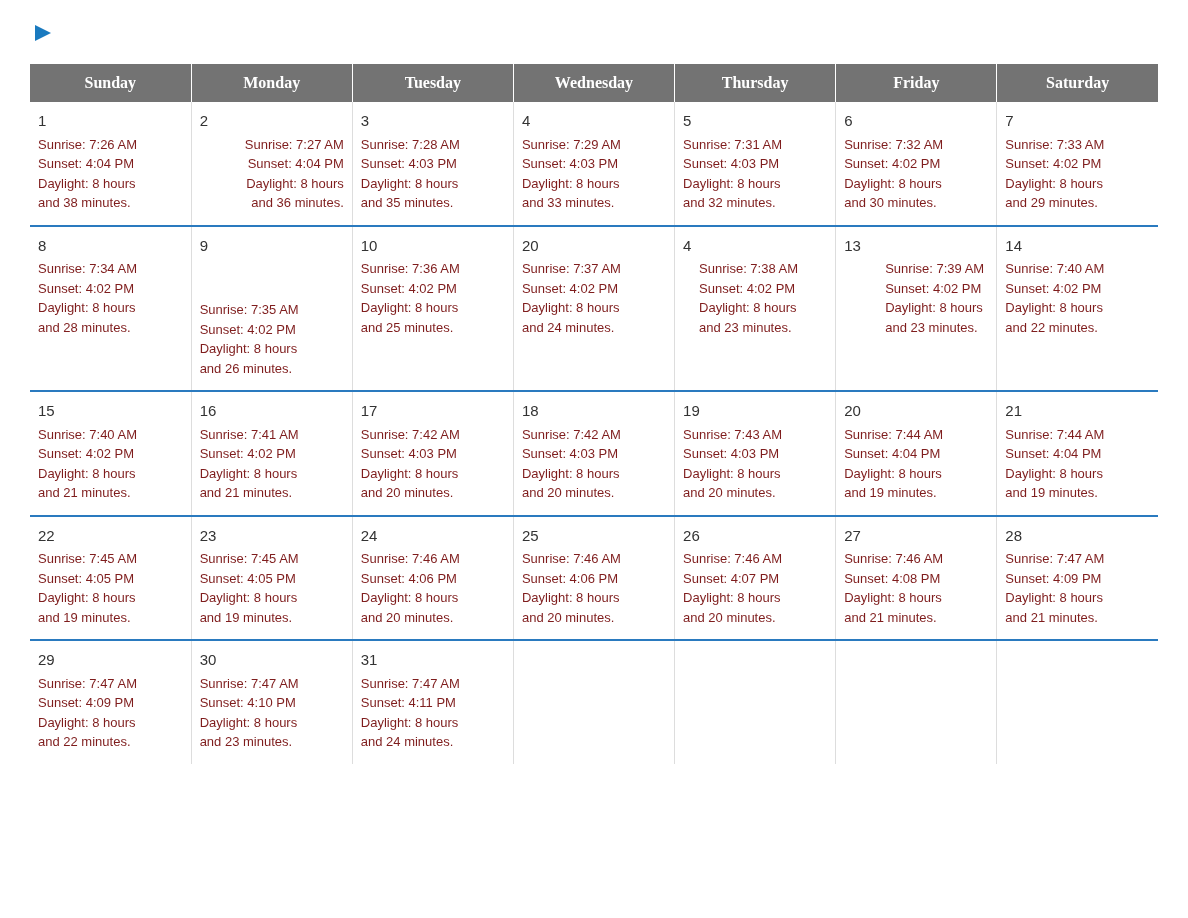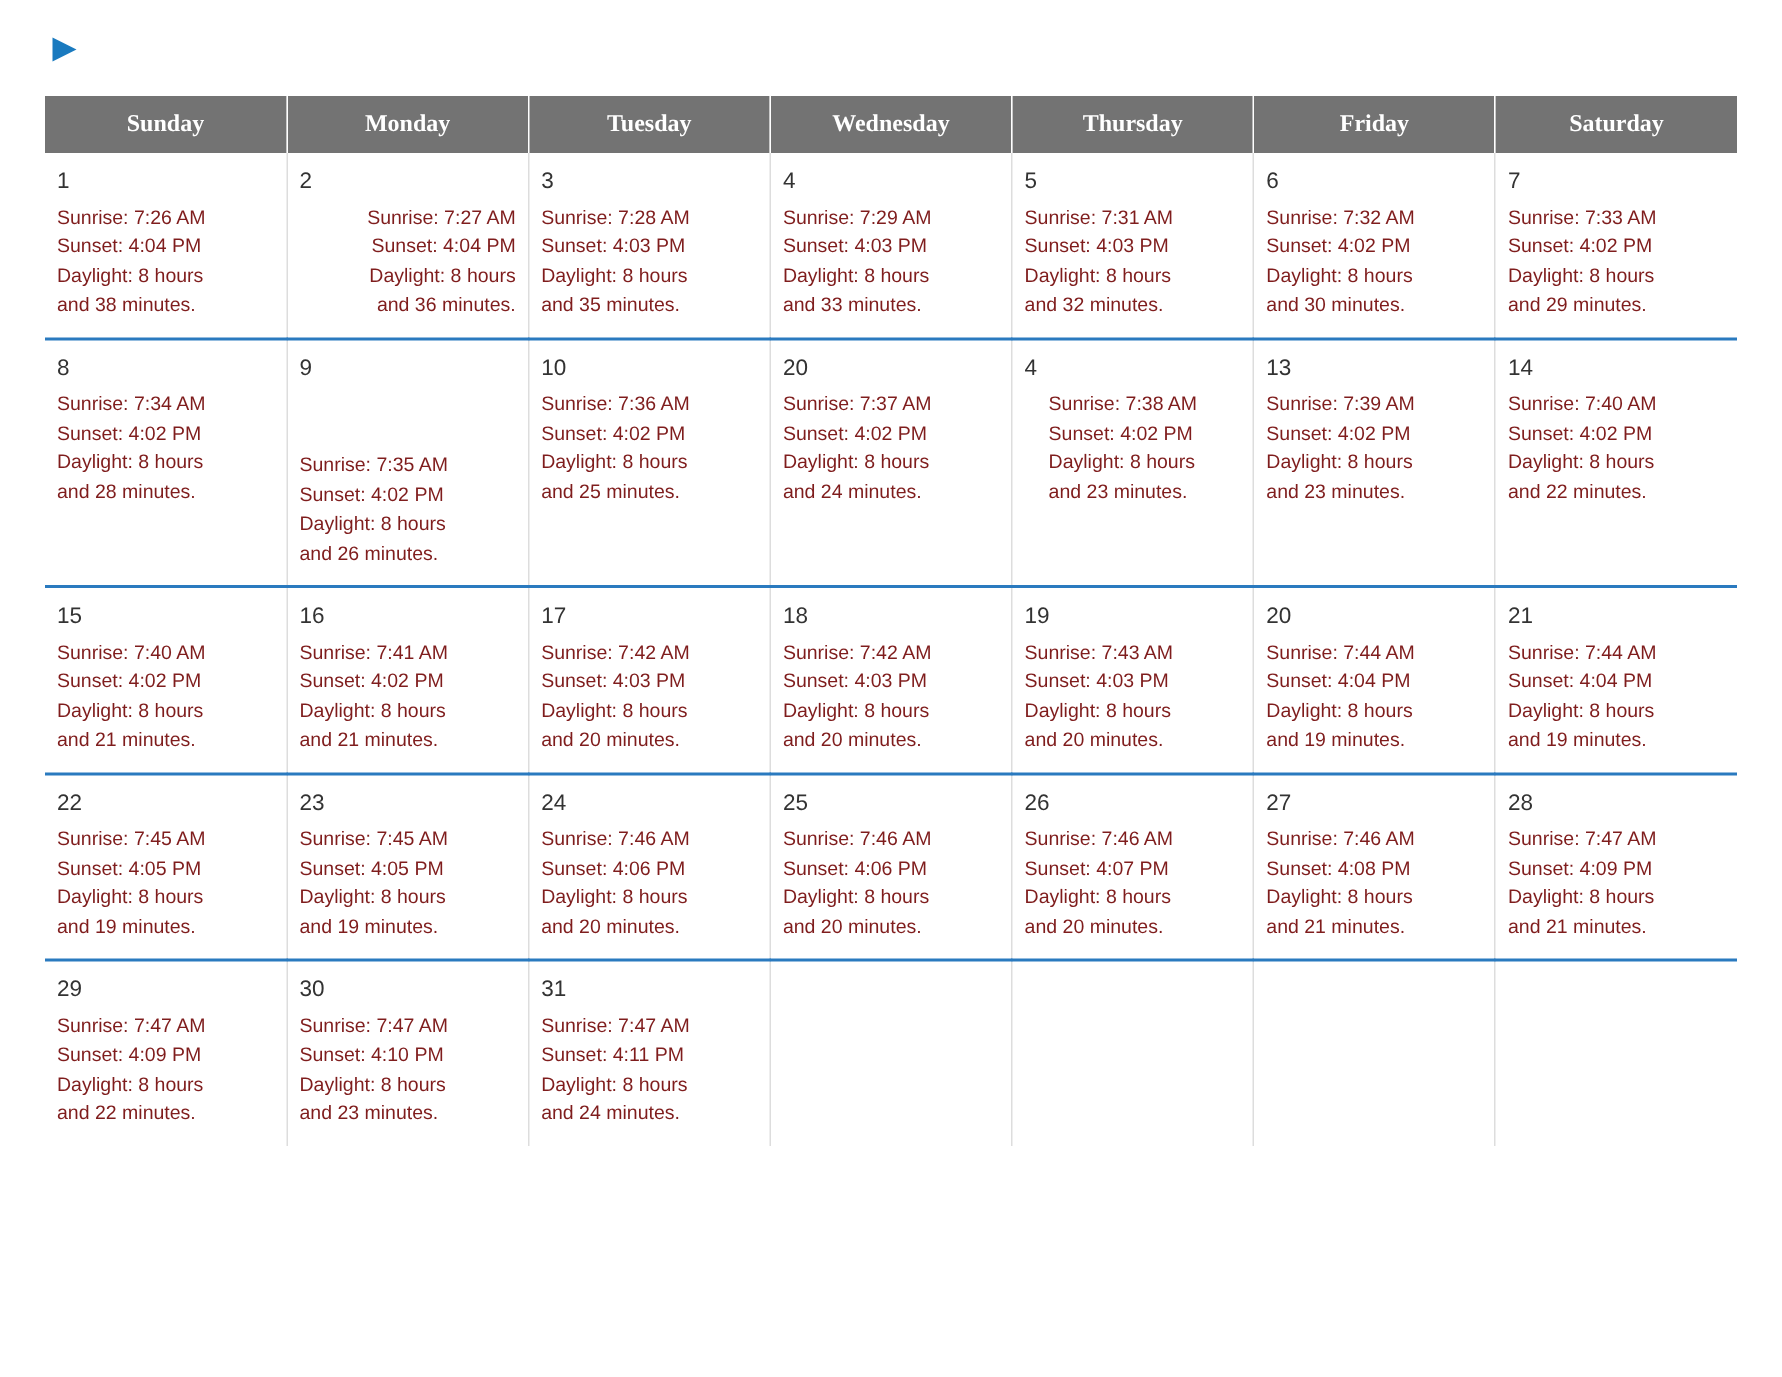--- a/index.html
+++ b/index.html
@@ -203,21 +203,21 @@
         </td>
         <td>
           <span class="day-number">4</span>
           <div class="day-info" style="white-space: pre-line; margin-left: 16px;">Sunrise: 7:38 AM
 Sunset: 4:02 PM
 Daylight: 8 hours
 and 23 minutes.</div>
         </td>
         <td>
           <span class="day-number">13</span>
-          <div class="day-info" style="white-space: pre-line;">Sunrise: 7:39 AM
+          <div class="day-info" style="white-space: pre-line; margin-left: 41px;">Sunrise: 7:39 AM
 Sunset: 4:02 PM
 Daylight: 8 hours
 and 23 minutes.</div>
         </td>
         <td>
           <span class="day-number">14</span>
           <div class="day-info" style="white-space: pre-line;">Sunrise: 7:40 AM
 Sunset: 4:02 PM
 Daylight: 8 hours
 and 22 minutes.</div>

